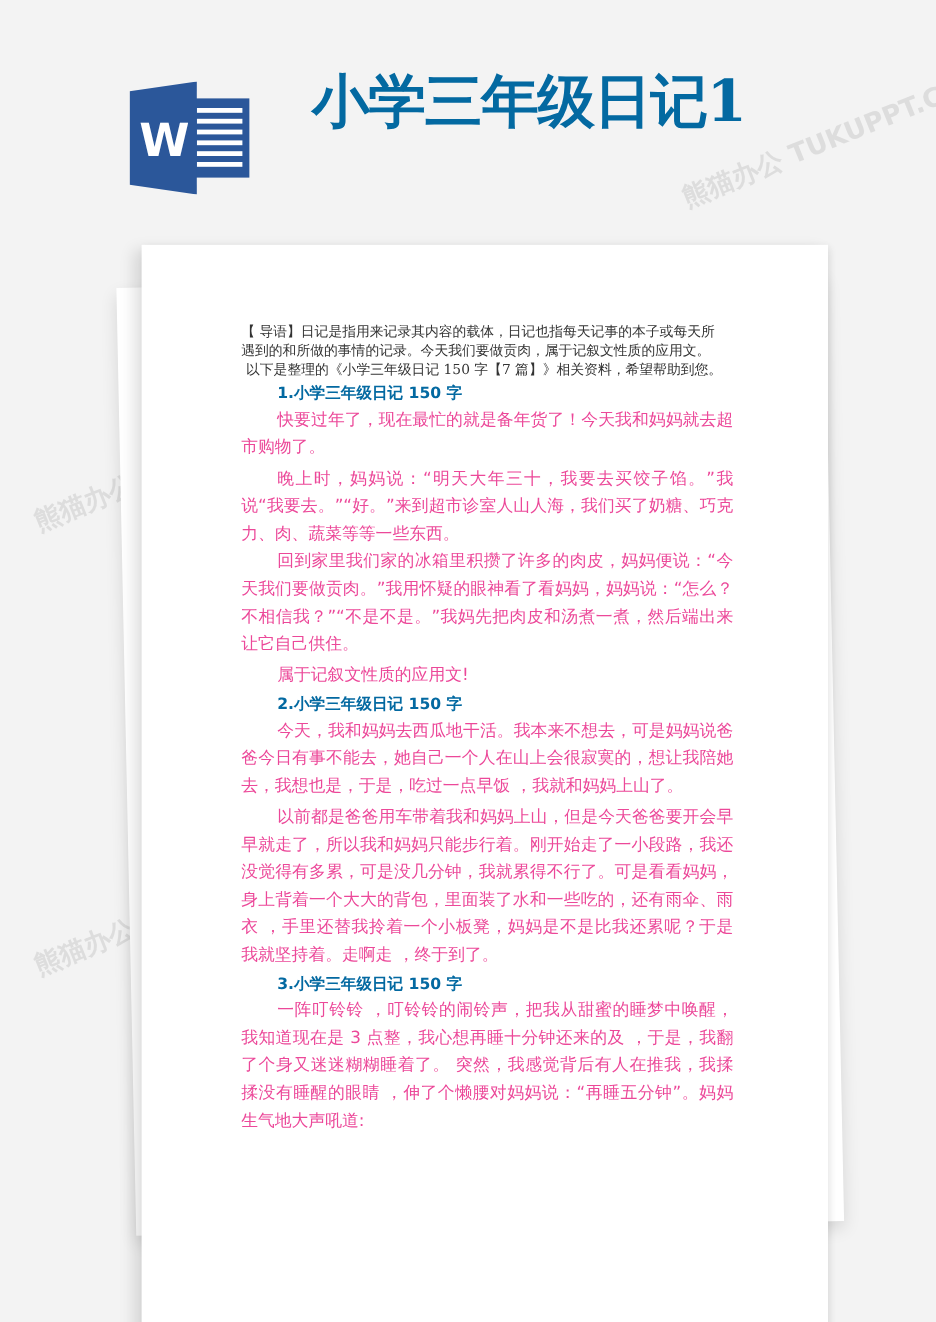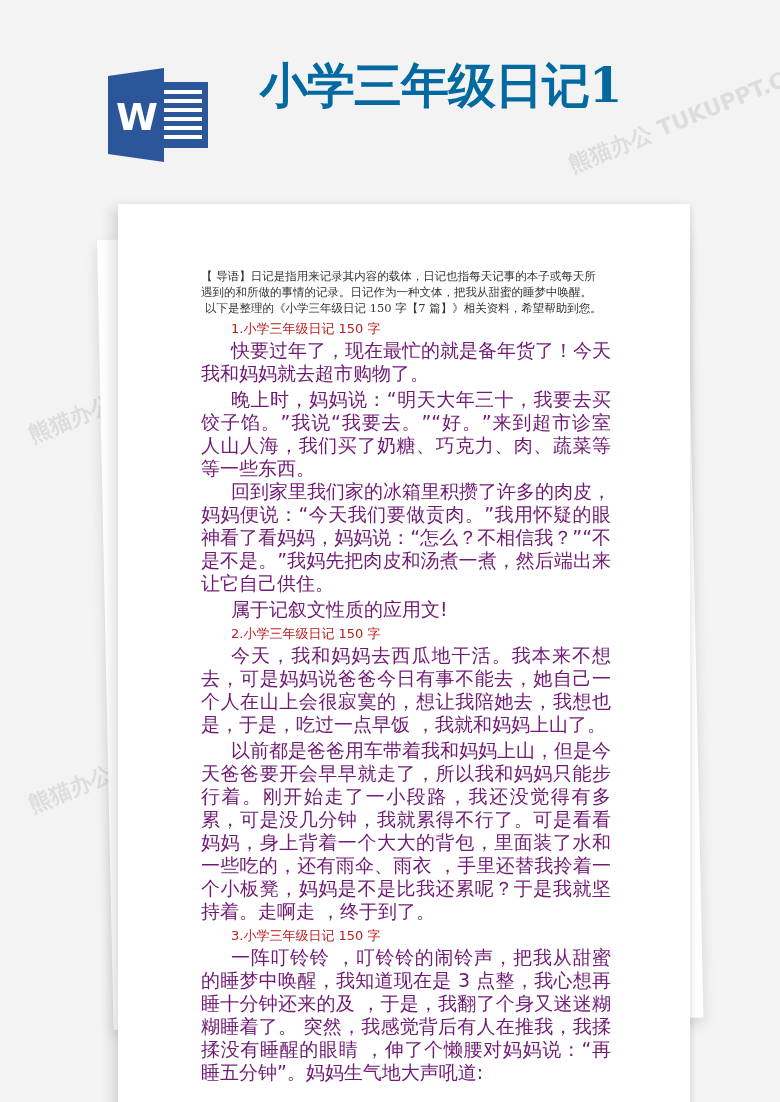--- a/index.html
+++ b/index.html
@@ -67,30 +67,30 @@
       margin: 0;
       text-align: justify;
     }
     .intro-line { display: block; }
     .intro-line.indent { padding-left: 4px; }
     .section-title {
       font-size: 13px;
       line-height: 21px;
       margin: 2px 0 0 0;
       padding-left: 30px;
-      color: #b91c1c;
-      font-weight: normal;
+      color: #0369a1;
+      font-weight: bold;
     }
     .para {
-      font-size: 19px;
+      font-size: 14px;
       line-height: 23px;
       margin: 0 0 3px 0;
       text-indent: 30px;
       text-align: justify;
-      color: #701a75;
+      color: #ec4899;
     }
     .para.tight { margin-bottom: 0; }
     .watermark {
       position: absolute;
       color: rgba(180,180,180,0.35);
       font-size: 22px;
       font-weight: bold;
       transform: rotate(-22deg);
       white-space: nowrap;
       pointer-events: none;
@@ -122,21 +122,21 @@
 <div class="watermark" style="left:20px; top:370px;">熊猫办公 TUKUPPT.COM</div>
 <div class="watermark" style="left:330px; top:520px;">熊猫办公 TUKUPPT.COM</div>
 <div class="watermark" style="left:20px; top:740px;">熊猫办公 TUKUPPT.COM</div>
 <div class="watermark" style="left:560px; top:100px;">熊猫办公 TUKUPPT.COM</div>
 
 <div class="paper-back"></div>
 <div class="paper">
   <div class="content">
     <p class="intro">
       <span class="intro-line">【  导语】日记是指用来记录其内容的载体，日记也指每天记事的本子或每天所</span>
-      <span class="intro-line">遇到的和所做的事情的记录。日记作为一种文体，把我从甜蜜的睡梦中唤醒。</span>
+      <span class="intro-line">遇到的和所做的事情的记录。今天我们要做贡肉，属于记叙文性质的应用文。</span>
       <span class="intro-line indent">以下是整理的《小学三年级日记 150 字【7 篇】》相关资料，希望帮助到您。</span>
     </p>
 
     <h2 class="section-title">1.小学三年级日记 150 字</h2>
     <p class="para">快要过年了，现在最忙的就是备年货了！今天我和妈妈就去超市购物了。</p>
     <p class="para tight">晚上时，妈妈说：“明天大年三十，我要去买饺子馅。”我说“我要去。”“好。”来到超市诊室人山人海，我们买了奶糖、巧克力、肉、蔬菜等等一些东西。</p>
     <p class="para">回到家里我们家的冰箱里积攒了许多的肉皮，妈妈便说：“今天我们要做贡肉。”我用怀疑的眼神看了看妈妈，妈妈说：“怎么？不相信我？”“不是不是。”我妈先把肉皮和汤煮一煮，然后端出来让它自己供住。</p>
     <p class="para tight">属于记叙文性质的应用文!</p>
 
     <h2 class="section-title">2.小学三年级日记 150 字</h2>

